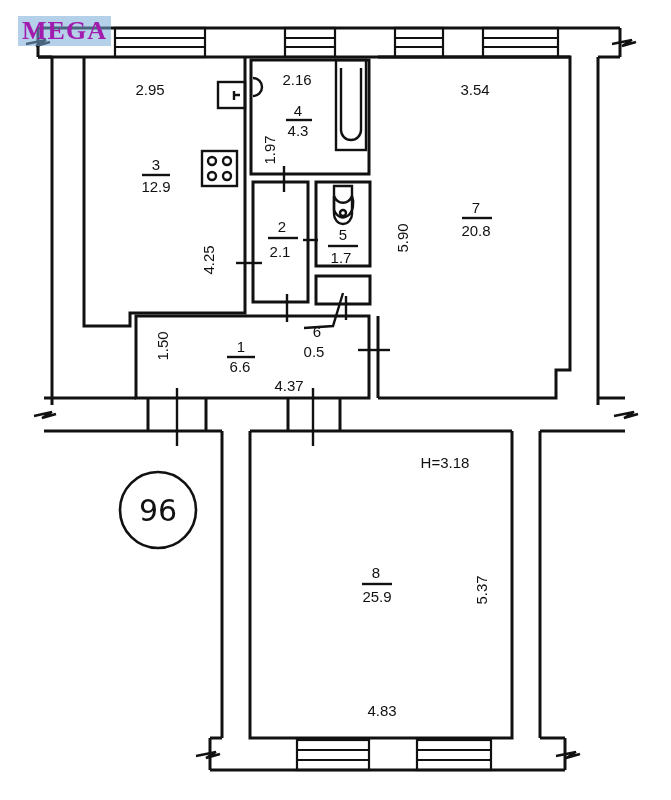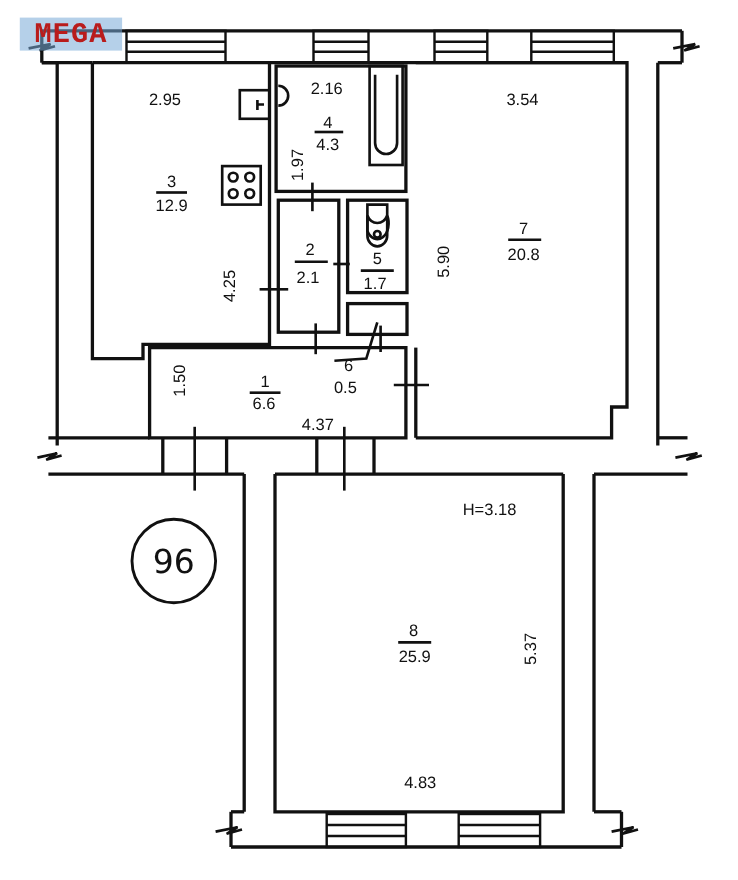--- a/index.html
+++ b/index.html
@@ -7,21 +7,21 @@
     #plan { position: absolute; left: 0; top: 0; width: 671px; height: 800px; }
     .wall { fill: none; stroke: #111; stroke-width: 3; stroke-linejoin: miter; }
     .thin { fill: none; stroke: #111; stroke-width: 2.4; }
     .win { fill: none; stroke: #111; stroke-width: 2.2; }
     .num { font-family: "Liberation Sans", sans-serif; fill: #111; font-size: 15px; text-anchor: middle; }
     .area { font-family: "Liberation Sans", sans-serif; fill: #111; font-size: 15px; text-anchor: middle; }
     .badge-text { font-family: "DejaVu Sans", sans-serif; font-size: 30px; fill: #111; text-anchor: middle; }
     .watermark {
       position: absolute; left: 18px; top: 16px; width: 93px; height: 30px;
       background: rgba(120, 170, 215, 0.55);
-      color: #b91c1c; font-family: Liberation Mono, monospace; font-weight: bold;
+      color: #a21caf; font-family: Liberation Serif, serif; font-weight: bold;
       font-size: 26px; letter-spacing: 1px; line-height: 30px; text-align: center;
     }
   </style>
 </head>
 <body>
 
 <svg id="plan" viewBox="0 0 671 800" xmlns="http://www.w3.org/2000/svg">
 
   <g>
     <line class="wall" x1="38" y1="28" x2="620" y2="28"></line>

